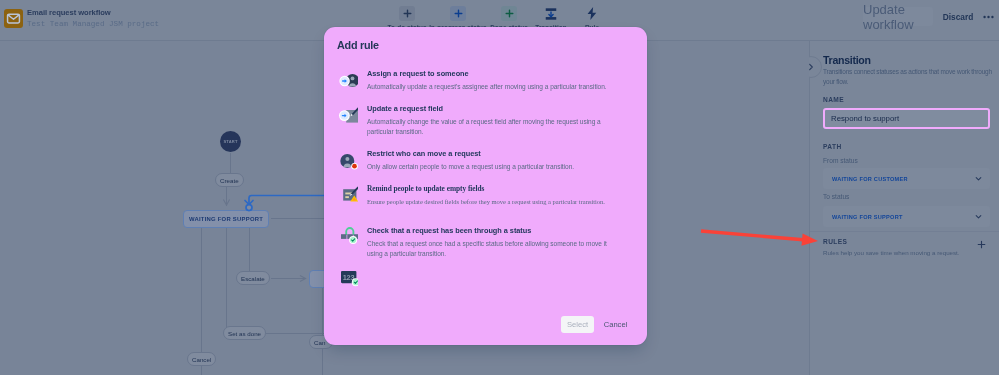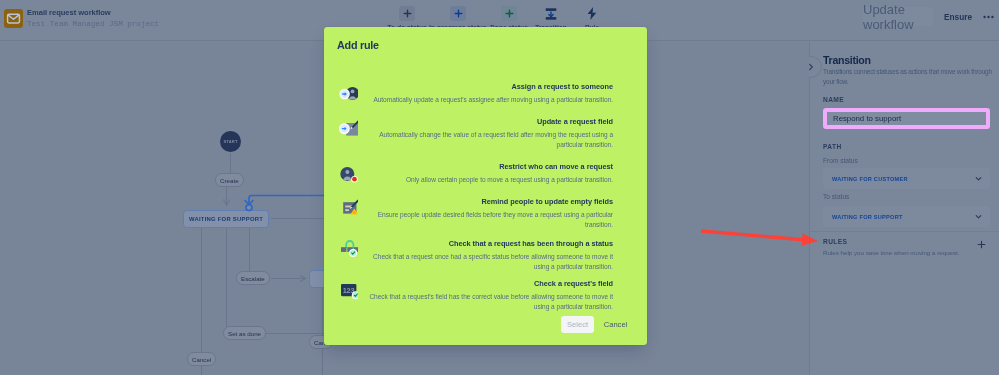--- a/index.html
+++ b/index.html
@@ -46,38 +46,38 @@
 
   
   #panel{position:absolute;left:809px;top:41px;width:190px;height:334px;background:#7a8699;
          border-left:1px solid #6e7b90;box-sizing:border-box;}
   .p-collapse{position:absolute;left:-10px;top:15px;width:20px;height:20px;border-radius:50%;
               background:#7a8699;border:1px solid #6e7b90;display:flex;align-items:center;justify-content:center;}
   .p-title{position:absolute;left:13px;top:13px;font-size:10.6px;font-weight:bold;color:#13284c;letter-spacing:-0.3px;line-height:13px;}
   .p-desc{position:absolute;left:13px;top:26px;width:172px;font-size:6.45px;color:#455875;line-height:10px;letter-spacing:-0.2px;}
   .p-caplabel{position:absolute;left:13px;font-size:6.6px;font-weight:bold;color:#2b3d5e;letter-spacing:0.4px;}
   .p-sublabel{position:absolute;left:13px;font-size:6.6px;color:#455875;}
-  .p-input{position:absolute;left:13px;width:167px;height:21px;background:#808c9f;border:4px solid #f0abfc;
+  .p-input{position:absolute;left:13px;width:167px;height:21px;background:#808c9f;border:2px solid #f0abfc;
            border-radius:3px;box-sizing:border-box;display:flex;align-items:center;padding:0 6px;
            font-size:7.8px;color:#17294a;}
   .p-select{position:absolute;left:13px;width:167px;height:21px;background:#7d899c;border-radius:3px;
             box-sizing:border-box;display:flex;align-items:center;padding:0 9px;
             font-size:5.6px;font-weight:bold;color:#12459a;letter-spacing:0.25px;}
   .p-select .chev{position:absolute;right:8px;top:7px;}
   .p-divider{position:absolute;left:0;width:190px;height:1px;background:#737f94;}
   .p-plus{position:absolute;right:11px;width:14px;height:14px;display:flex;align-items:center;justify-content:center;}
 
   
   #overlay{position:absolute;inset:0;background:#7a8699;}
 
   
-  #modal{position:absolute;z-index:20;left:324px;top:27px;width:323px;height:318px;background:#bef264;border-radius:3px;
+  #modal{position:absolute;z-index:20;left:324px;top:27px;width:323px;height:318px;background:#f0abfc;border-radius:11px;
          box-shadow:0 0 1px rgba(9,30,66,0.31),0 8px 16px -4px rgba(9,30,66,0.25);overflow:hidden;}
   .m-title{position:absolute;left:13px;top:12px;font-size:10.8px;font-weight:bold;color:#253858;letter-spacing:-0.25px;}
-  .m-list{position:absolute;left:0;top:13px;width:323px;height:318px;text-align:right;}
+  .m-list{position:absolute;left:0;top:0;width:323px;height:318px;}
   .m-item{position:absolute;left:11px;width:305px;display:flex;}
   .m-ico{width:21px;height:21px;flex:0 0 21px;margin-top:1px;margin-left:2px;}
   .m-body{margin-left:9px;width:246px;}
   .m-h{font-size:7.35px;font-weight:bold;color:#22385c;line-height:10px;letter-spacing:-0.03px;}
   .m-d{font-size:6.55px;color:#5a6a85;line-height:10px;margin-top:3px;letter-spacing:-0.03px;}
   .m-foot{position:absolute;left:0;top:0;width:256px;height:318px;}
   .m-select{position:absolute;left:237px;top:289px;width:33px;height:17px;border-radius:3px;background:#f4f5f7;color:#a9b0bd;font-size:7.6px;
             display:flex;align-items:center;justify-content:center;}
   .m-cancel{position:absolute;left:278px;top:289px;width:27px;height:17px;border-radius:3px;color:#47566f;font-size:7.6px;
             display:flex;align-items:center;justify-content:center;}
@@ -144,21 +144,21 @@
           <div class="tbox">
             <svg width="12" height="13" viewBox="0 0 12 14">
                 <path d="M7.2 0 L1.2 7.6 H5 L4.2 14 L10.6 6.2 H6.6 Z" fill="#1b325d"></path>
               </svg>
           </div>
           <div class="tlabel">Rule</div>
         </div>
       </div>
 
       <div class="hdr-update">Update workflow</div>
-      <div class="hdr-discard">Ensure</div>
+      <div class="hdr-discard">Discard</div>
       <div class="hdr-more">
         <svg width="11" height="4" viewBox="0 0 14 4">
             <circle cx="2" cy="2" r="1.5" fill="#223657"></circle>
             <circle cx="7" cy="2" r="1.5" fill="#223657"></circle>
             <circle cx="12" cy="2" r="1.5" fill="#223657"></circle>
           </svg>
       </div>
     </div>
 
     <div id="canvas">
@@ -282,21 +282,21 @@
               <circle cx="10.4" cy="9.0" r="2.0" fill="#9aa6b8"></circle>
               <path d="M6.6 17.2 a3.8 3.8 0 0 1 7.6 0 z" fill="#9aa6b8"></path>
               <circle cx="17.5" cy="16.2" r="3.3" fill="#fff"></circle>
               <circle cx="17.5" cy="16.2" r="2.35" fill="#de350b"></circle>
             </svg></div>
           <div class="m-body">
             <div class="m-h">Restrict who can move a request</div>
             <div class="m-d">Only allow certain people to move a request using a particular transition.</div>
           </div>
         </div>
-        <div class="m-item" style="top: 157px;">
+        <div class="m-item" style="top: 157px; font-family: Liberation Serif, serif;">
           <div class="m-ico"><svg width="21" height="21" viewBox="0 0 21 21">
               <rect x="6.2" y="4.2" width="13.2" height="11.4" fill="#5c6b86"></rect>
               <rect x="8.3" y="7.5" width="7.6" height="1.9" fill="#ded0a6"></rect>
               <rect x="8.3" y="11.2" width="3.6" height="1.9" fill="#ded0a6"></rect>
               <path d="M20.7 1.6 L13.9 8.4 L12.6 11.1 L15.3 9.8 L22.1 3.0 Z" fill="#243a58"></path>
               <path d="M12.6 11.1 L15.3 9.8 L13.9 8.4 Z" fill="#f4f5f7"></path>
               <path d="M17.3 10.6 L21.3 16.6 L13.3 16.6 Z" fill="#ffc400"></path>
               <path d="M17.3 12.5 L19.2 15.5 L15.4 15.5 Z" fill="#ff991f"></path>
             </svg></div>
           <div class="m-body">
@@ -320,24 +320,20 @@
           </div>
         </div>
         <div class="m-item" style="top: 239px;">
           <div class="m-ico"><svg width="21" height="21" viewBox="0 0 21 21">
               <rect x="4.0" y="4.0" width="15.4" height="12.2" rx="1.1" fill="#243a58"></rect>
               <text x="11.5" y="13.2" font-family="'Liberation Sans',sans-serif" font-size="7.4" font-weight="bold" fill="#8d9aad" text-anchor="middle" letter-spacing="-0.25">123</text>
               <circle cx="18.8" cy="15.2" r="4.0" fill="#fff"></circle>
               <circle cx="18.8" cy="15.2" r="3.1" fill="#a9f2cf"></circle>
               <path d="M17.3 15.2 L18.4 16.4 L20.4 14.0" fill="none" stroke="#00875a" stroke-width="1.05" stroke-linecap="round" stroke-linejoin="round"></path>
             </svg></div>
-          <div class="m-body">
-            <div class="m-h">Check a request's field</div>
-            <div class="m-d">Check that a request's field has the correct value before allowing someone to move it using a particular transition.</div>
-          </div>
         </div>
       </div>
     <div class="m-foot">
       <div class="m-select">Select</div>
       <div class="m-cancel">Cancel</div>
     </div>
   </div>
 
   <svg id="annot" width="140" height="40" viewBox="0 0 140 40">
     <path d="M2 6 L107 15" stroke="#fa4238" stroke-width="3.4" stroke-linecap="butt"></path>

